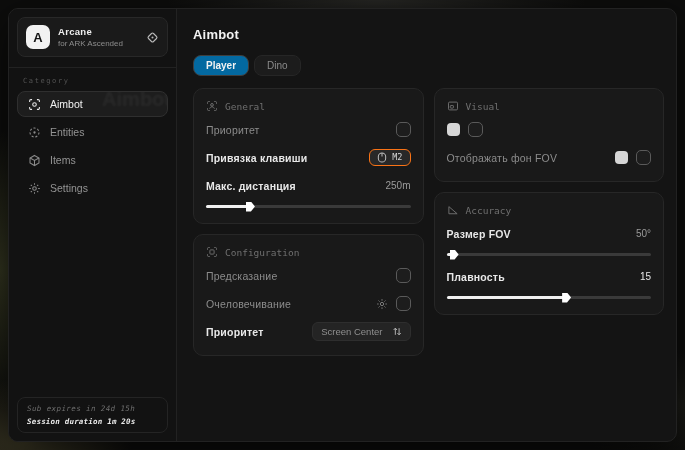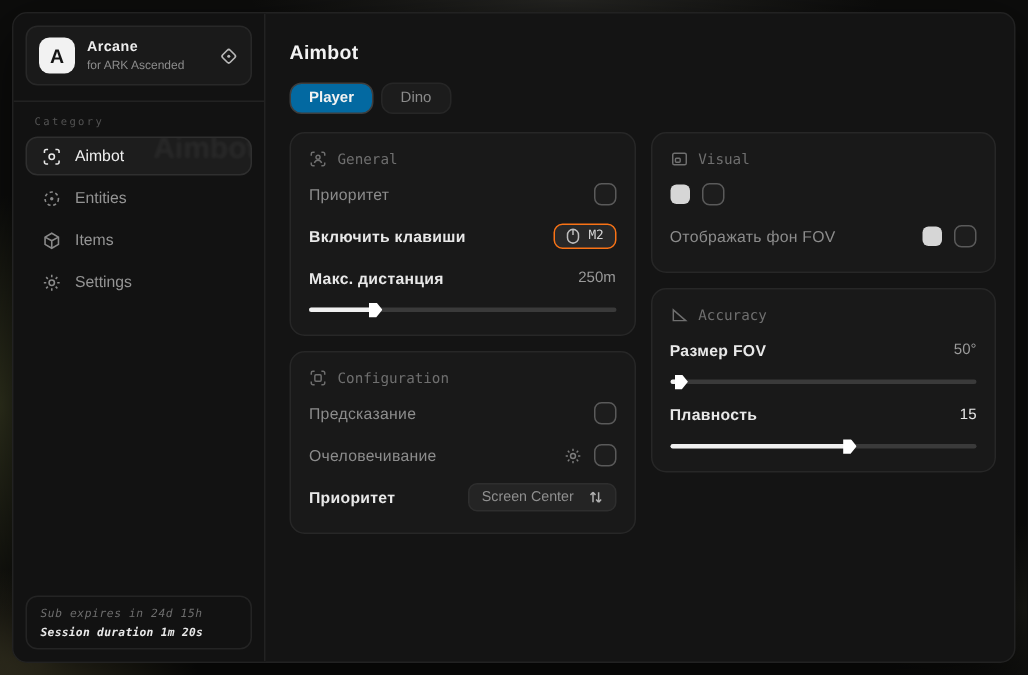--- a/index.html
+++ b/index.html
@@ -218,21 +218,21 @@
                     <path d="M4.8 11.5c.6-1.6 1.8-2.4 3.2-2.4s2.6.8 3.2 2.4"></path>
                 </svg>
               </span>
               <span>General</span>
             </div>
             <div class="row">
               <span class="lbl">Приоритет</span>
               <span class="checkbox"></span>
             </div>
             <div class="row">
-              <span class="lbl bright">Включить клавиши</span>
+              <span class="lbl bright">Привязка клавиши</span>
               <span class="keybind">
                 <span class="kb-ico">
                   <svg width="10" height="11" viewBox="0 0 10 12" fill="none" stroke="currentColor" stroke-width="1.1">
                     <rect x="1" y="1" width="8" height="10" rx="4"></rect>
                       <path d="M5 1v4"></path>
                   </svg>
                 </span>
                 <span>M2</span>
               </span>
             </div>

